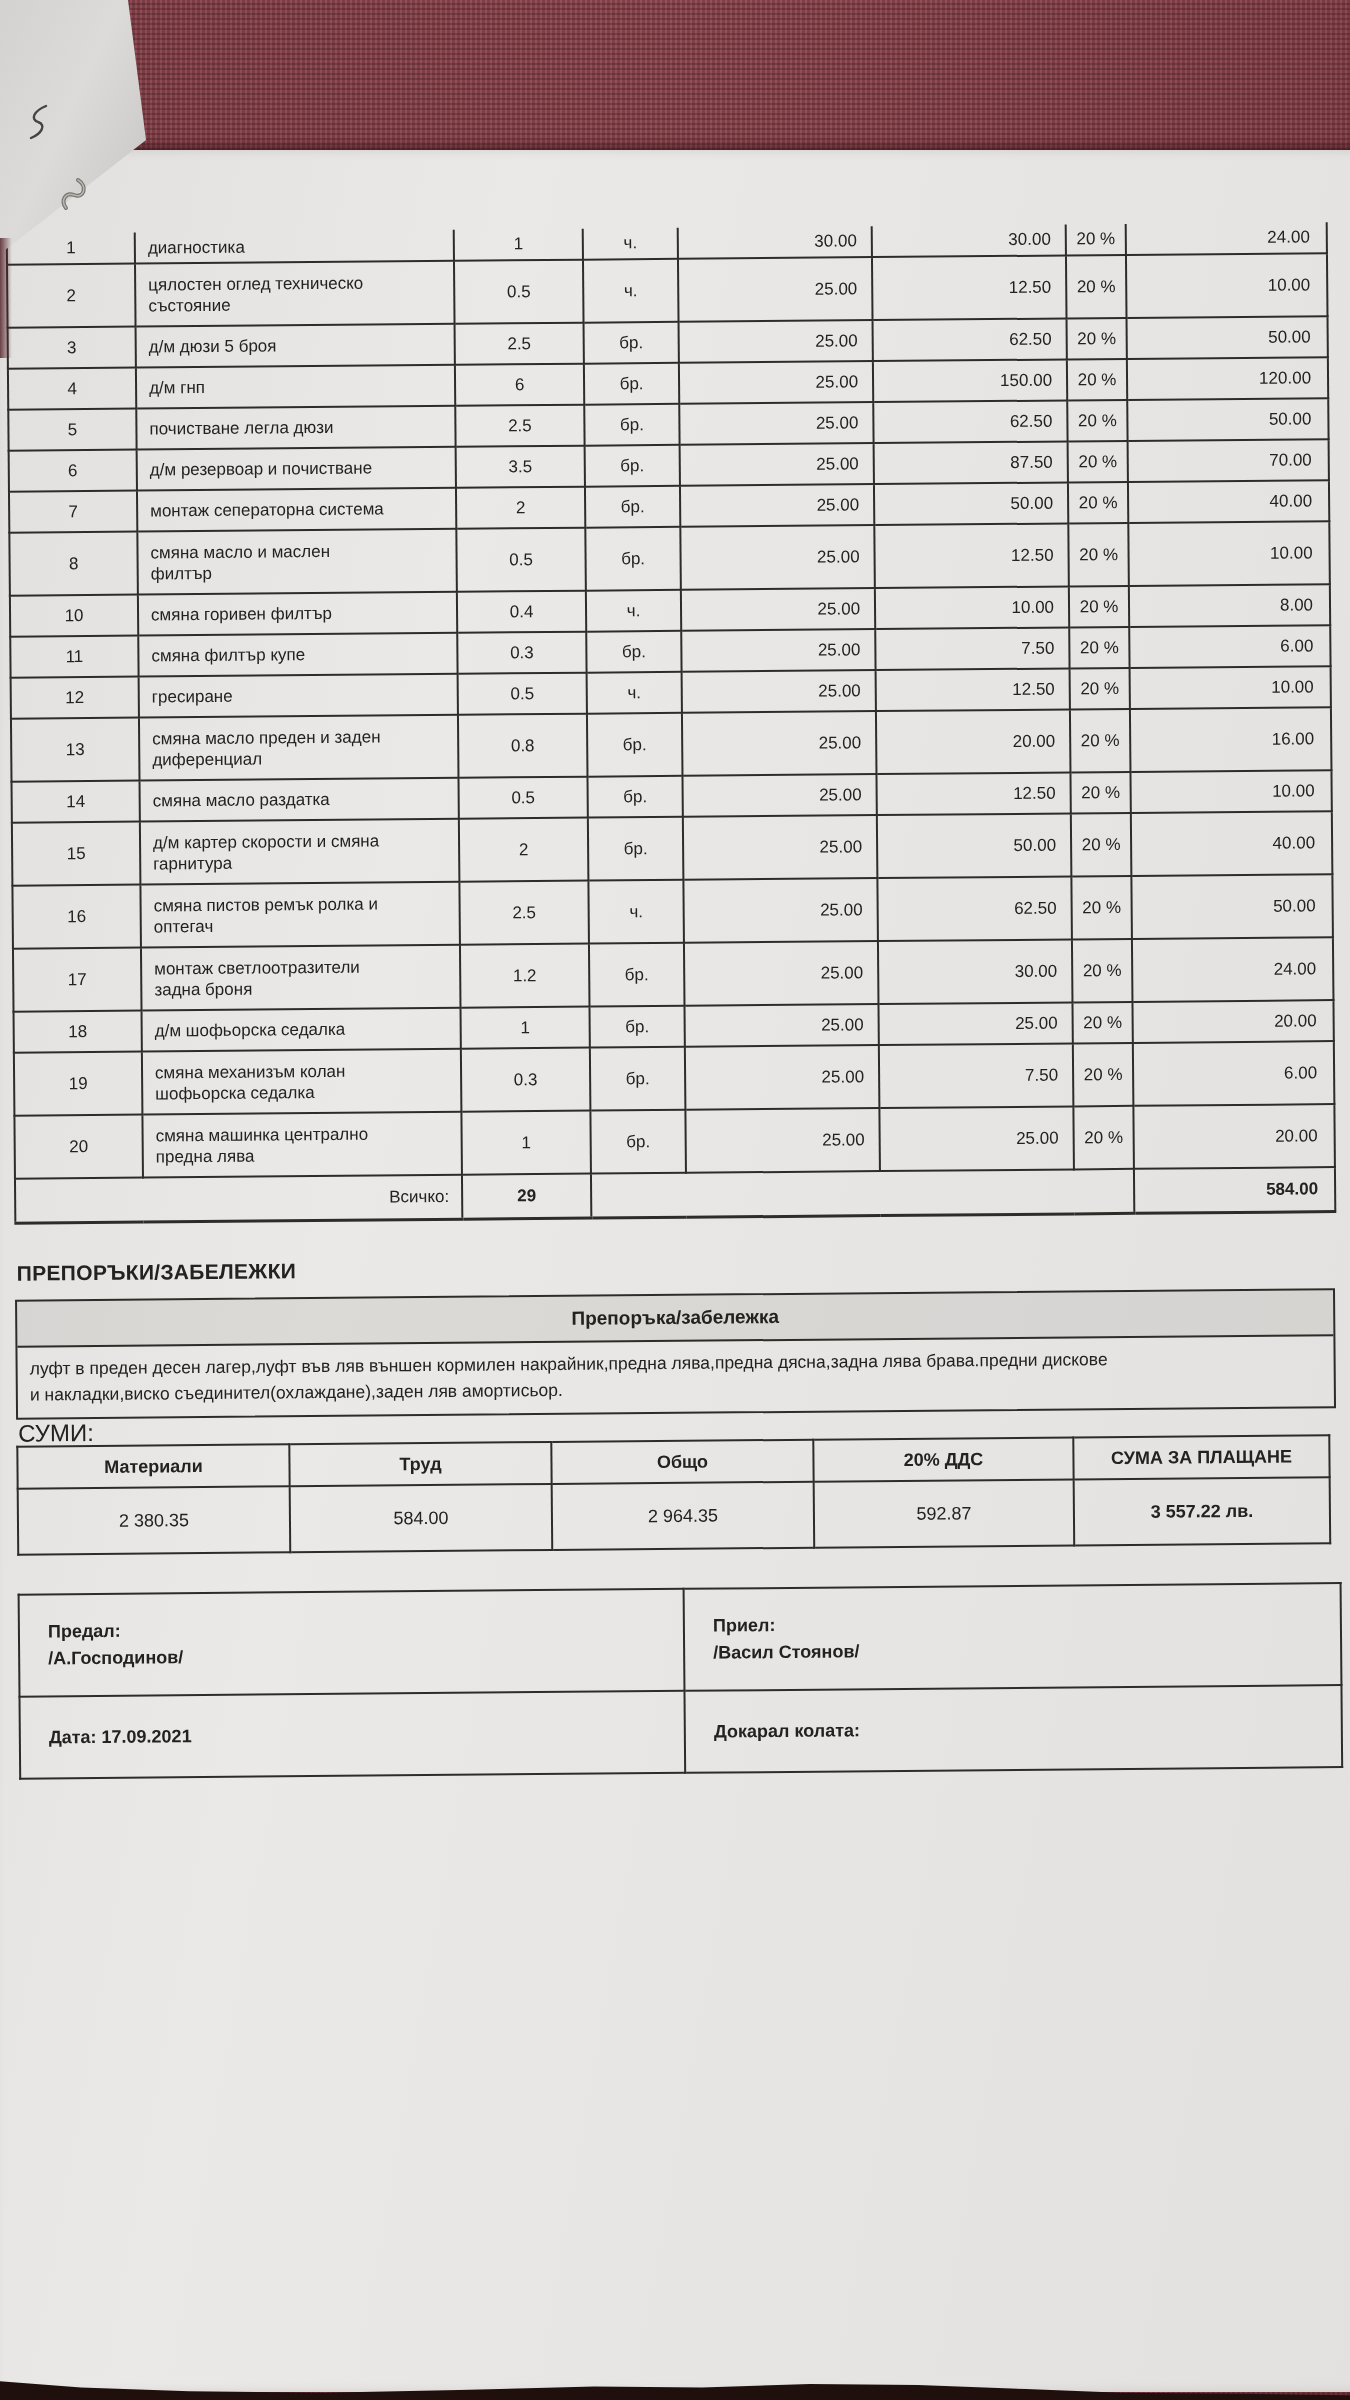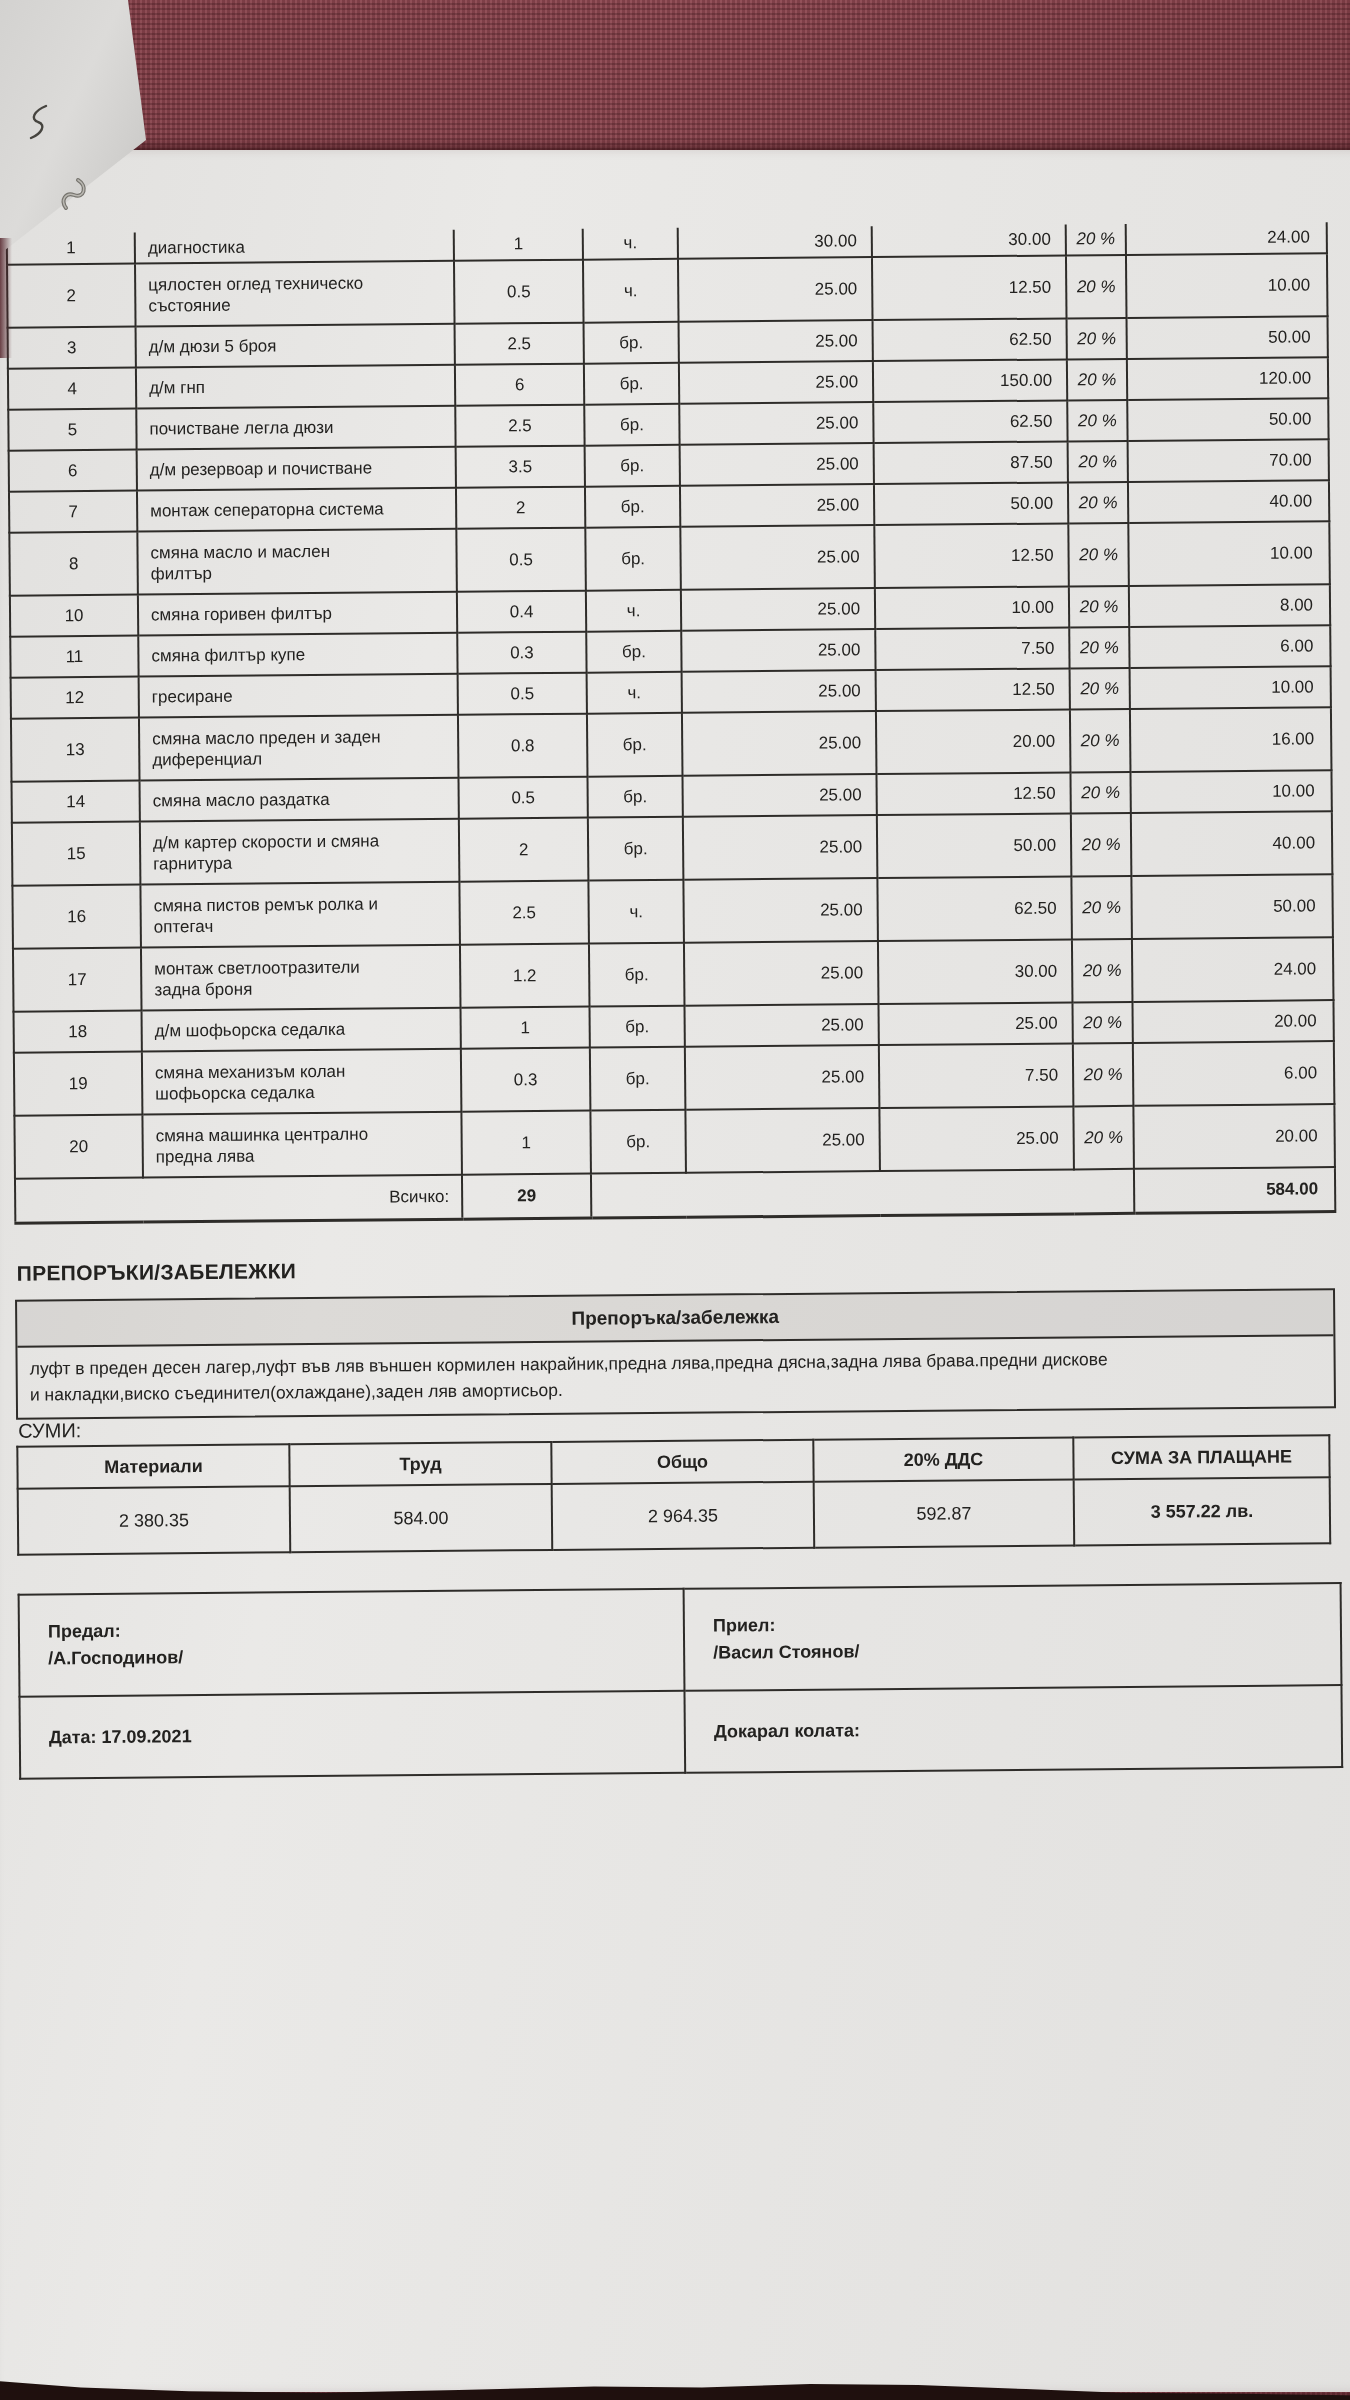--- a/index.html
+++ b/index.html
@@ -26,37 +26,37 @@
     border-collapse:collapse;table-layout:fixed;}
   table.work td{border:2.4px solid #2e2c29;font-size:17px;vertical-align:middle;padding:0;}
   tr.r1{height:41px}
   tr.r2{height:63px}
   tr.first{height:31px}
   tr.first td{border-top:none;}
   .col-no{text-align:center;font-size:17.5px;}
   .col-desc{text-align:left;padding:2px 64px 2px 12px !important;line-height:21px;}
   .col-qty,.col-unit{text-align:center;}
   .col-price,.col-total{text-align:right;padding-right:14px !important;}
-  .col-vat{text-align:center;font-style:italic;}
+  .col-vat{text-align:center;}
   .col-amount{text-align:right;padding-right:16px !important;}
   tr.total{height:44px;}
   tr.total td{border-bottom-width:3.4px;}
   .t-label{text-align:right;padding-right:12px !important;}
   .t-qty{font-weight:bold;text-align:center;font-size:17.5px;}
   .t-amount{font-weight:bold;text-align:right;padding-right:16px !important;font-size:17.5px;}
 
   
   .recs-label{position:absolute;left:12px;top:1256px;font-size:21px;font-weight:bold;letter-spacing:.3px;}
   .recs-box{position:absolute;left:10px;top:1294px;width:1316px;border:2.4px solid #2e2c29;}
   .recs-header{height:44px;display:flex;align-items:center;justify-content:center;
     font-size:19px;font-weight:bold;border-bottom:2.4px solid #2e2c29;background:rgba(96,86,76,.10);}
   .recs-body{padding:8px 12px 10px;font-size:17.5px;line-height:26px;}
 
   
-  .sums-label{position:absolute;left:12px;top:1414px;font-size:20px;}
+  .sums-label{position:absolute;left:12px;top:1414px;font-size:24px;}
   table.sums{position:absolute;left:10px;top:1440px;width:1312px;border-collapse:collapse;table-layout:fixed;}
   table.sums td{border:2.4px solid #2e2c29;text-align:center;font-size:18px;}
   table.sums tr.head td{height:38px;font-weight:bold;}
   table.sums tr.vals td{height:62px;}
   td.grand{font-weight:bold;font-size:19.5px;}
 
   
   table.sign{position:absolute;left:10px;top:1588px;width:1322px;border-collapse:collapse;table-layout:fixed;}
   table.sign td{border:2.4px solid #2e2c29;vertical-align:middle;padding-left:28px;
     font-size:18px;font-weight:600;line-height:27px;}

